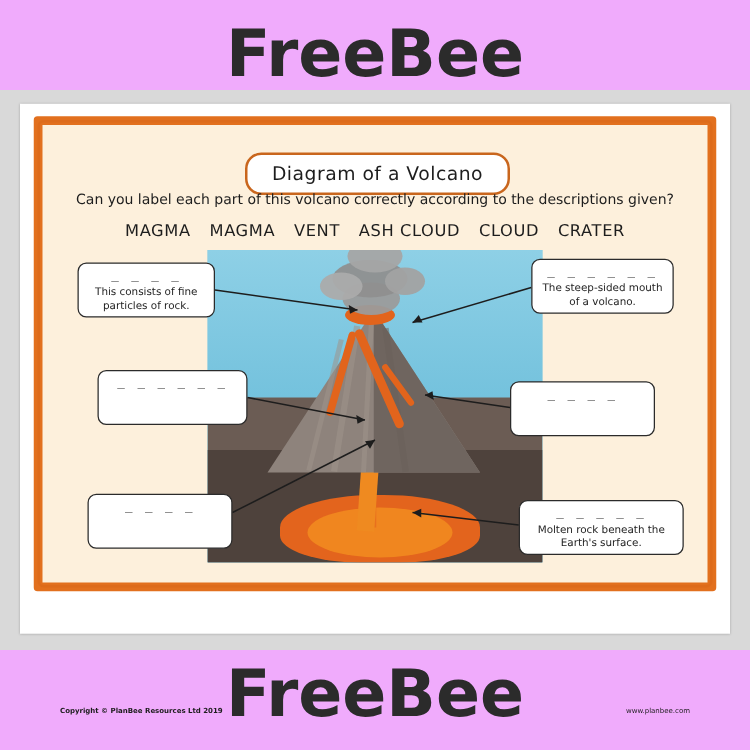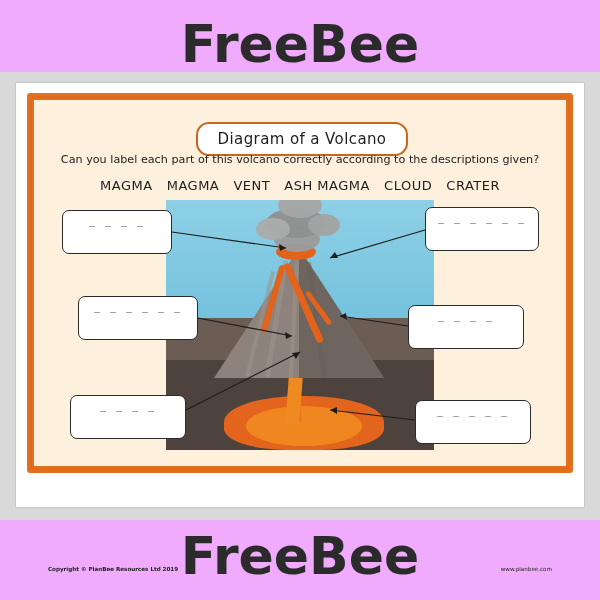--- a/index.html
+++ b/index.html
@@ -282,21 +282,21 @@
     font-size: 8.3px;
     line-height: 10.5px;
     color: #1d1d1d;
     text-align: center;
   }
   #c1 { left: 62px;  top: 210px; width: 110px; height: 44px; }
   #c2 { left: 78px;  top: 296px; width: 120px; height: 44px; }
   #c3 { left: 70px;  top: 395px; width: 116px; height: 44px; }
   #c4 { left: 425px; top: 207px; width: 114px; height: 44px; }
   #c5 { left: 408px; top: 305px; width: 116px; height: 44px; }
-  #c6 { left: 415px; top: 400px; width: 116px; height: 44px; }
+  #c6 { left: 415px; top: 400px; width: 132px; height: 44px; }
 
   .lines-svg {
     position: absolute;
     left: 0; top: 0;
     width: 600px; height: 600px;
     pointer-events: none;
   }
 
   .footer-left {
     position: absolute;
@@ -337,21 +337,21 @@
   <div class="title-box">
     <span>Diagram of a Volcano</span>
   </div>
 
   <div class="instruction">Can you label each part of this volcano correctly according to the descriptions given?</div>
 
   <div class="wordbank">
     <span>MAGMA</span>
     <span>MAGMA</span>
     <span>VENT</span>
-    <span>ASH MAGMA</span>
+    <span>ASH CLOUD</span>
     <span>CLOUD</span>
     <span>CRATER</span>
   </div>
 
   <div class="scene">
     <div class="sky"></div>
     <div class="ground"></div>
     <div class="ground2"></div>
     <div class="magma-chamber"></div>
     <div class="magma-chamber2"></div>
@@ -385,34 +385,37 @@
     <line x1="425" y1="230" x2="330" y2="258" stroke="#1d1d1d" stroke-width="1.2"></line>
     <polygon points="330,258 338,258 335,252" fill="#1d1d1d"></polygon>
     <line x1="408" y1="326" x2="340" y2="316" stroke="#1d1d1d" stroke-width="1.2"></line>
     <polygon points="340,316 347,320 346,313" fill="#1d1d1d"></polygon>
     <line x1="415" y1="420" x2="330" y2="410" stroke="#1d1d1d" stroke-width="1.2"></line>
     <polygon points="330,410 337,414 337,407" fill="#1d1d1d"></polygon>
   </svg>
 
   <div class="callout" id="c1">
     <div class="blank">_ _ _ _</div>
+    <div class="txt">This consists of fine particles of rock.</div>
   </div>
   <div class="callout" id="c2">
     <div class="blank">_ _ _ _ _ _</div>
   </div>
   <div class="callout" id="c3">
     <div class="blank">_ _ _ _</div>
   </div>
   <div class="callout" id="c4">
     <div class="blank">_ _ _ _ _ _</div>
+    <div class="txt">The steep-sided mouth of a volcano.</div>
   </div>
   <div class="callout" id="c5">
     <div class="blank">_ _ _ _</div>
   </div>
   <div class="callout" id="c6">
     <div class="blank">_ _ _ _ _</div>
+    <div class="txt">Molten rock beneath the Earth's surface.</div>
   </div>
 
   <div class="brandbar bottom">
     <span>FreeBee</span>
   </div>
 
 </div>
 
 </body></html>

